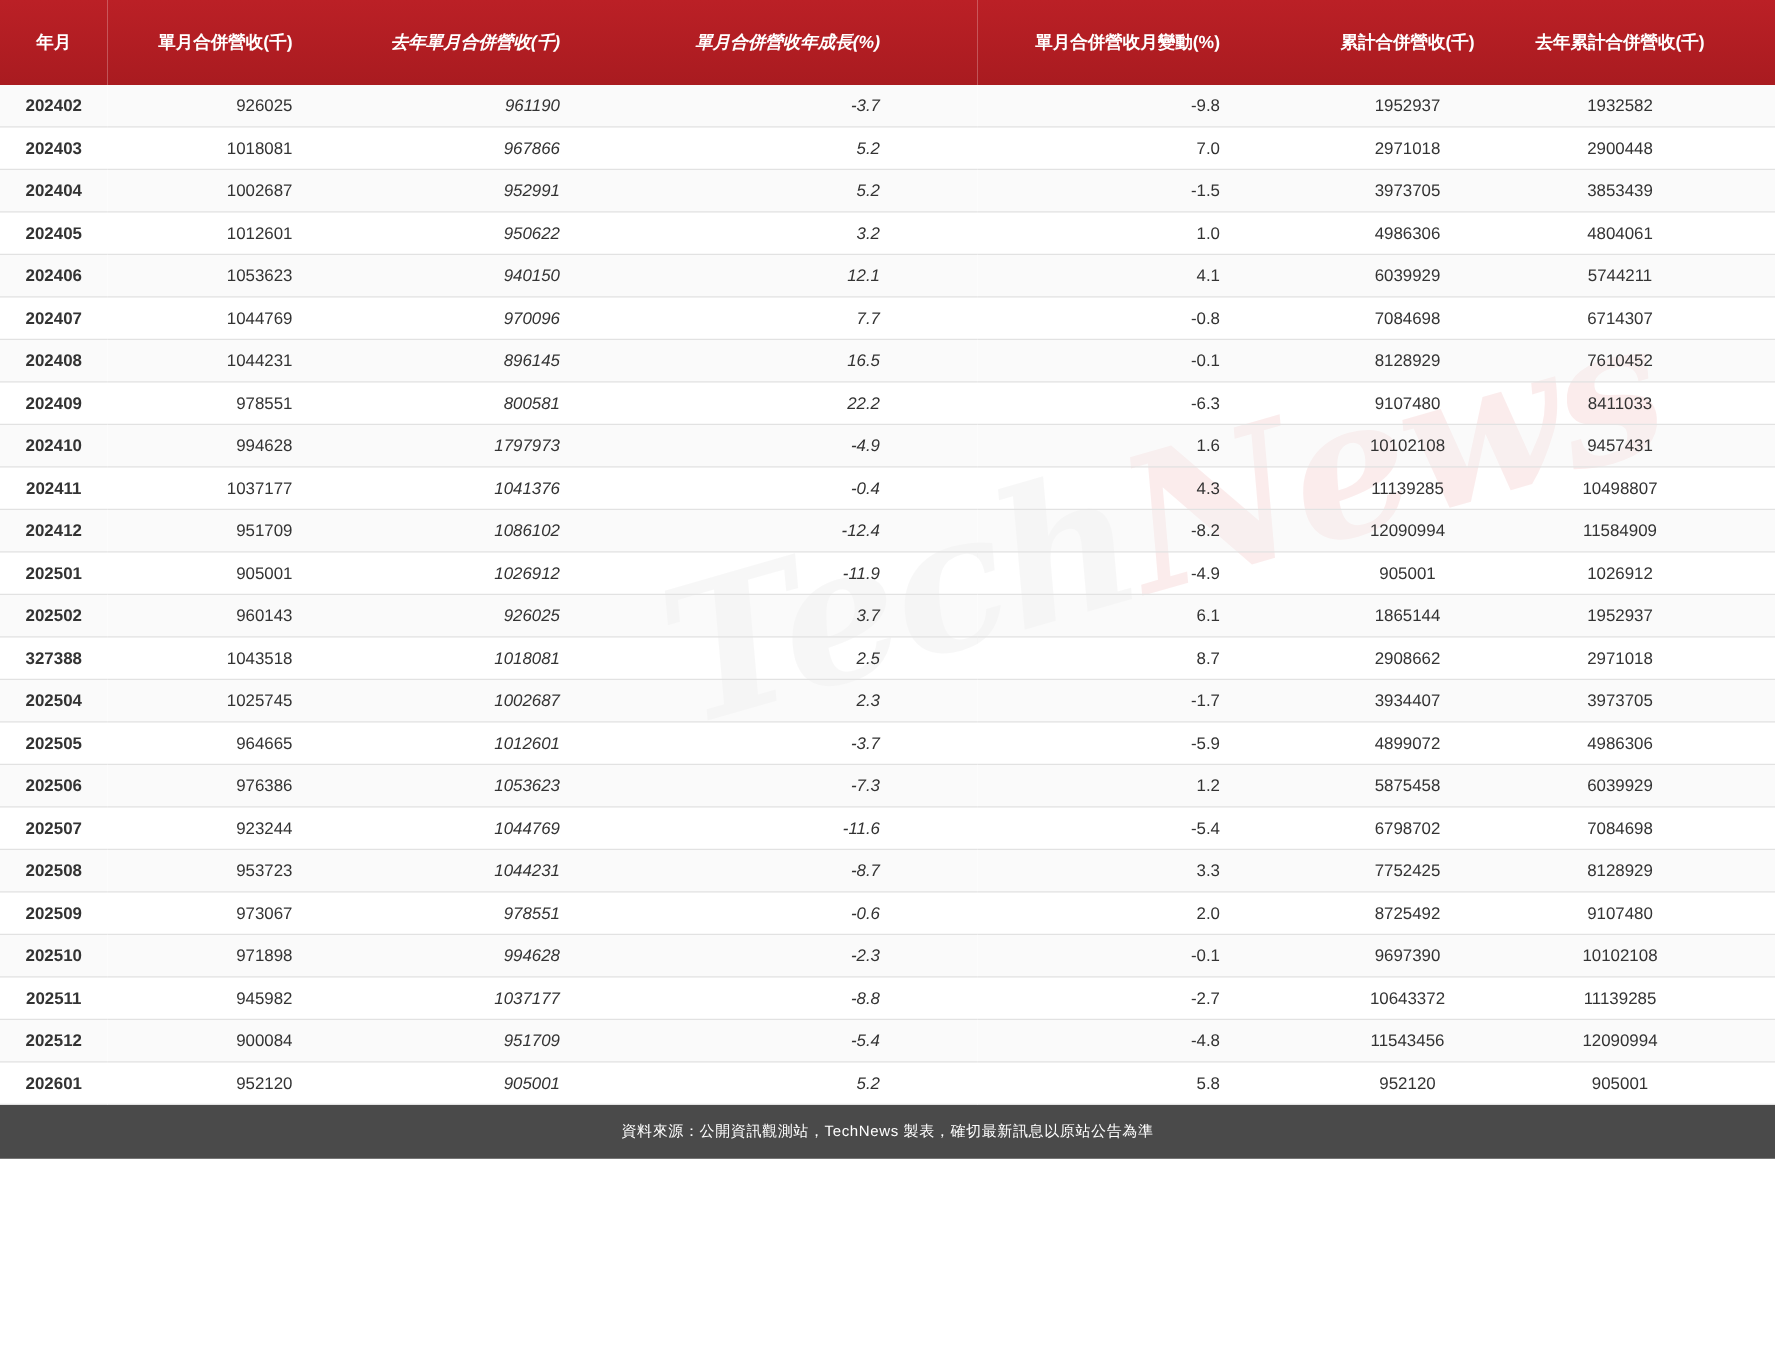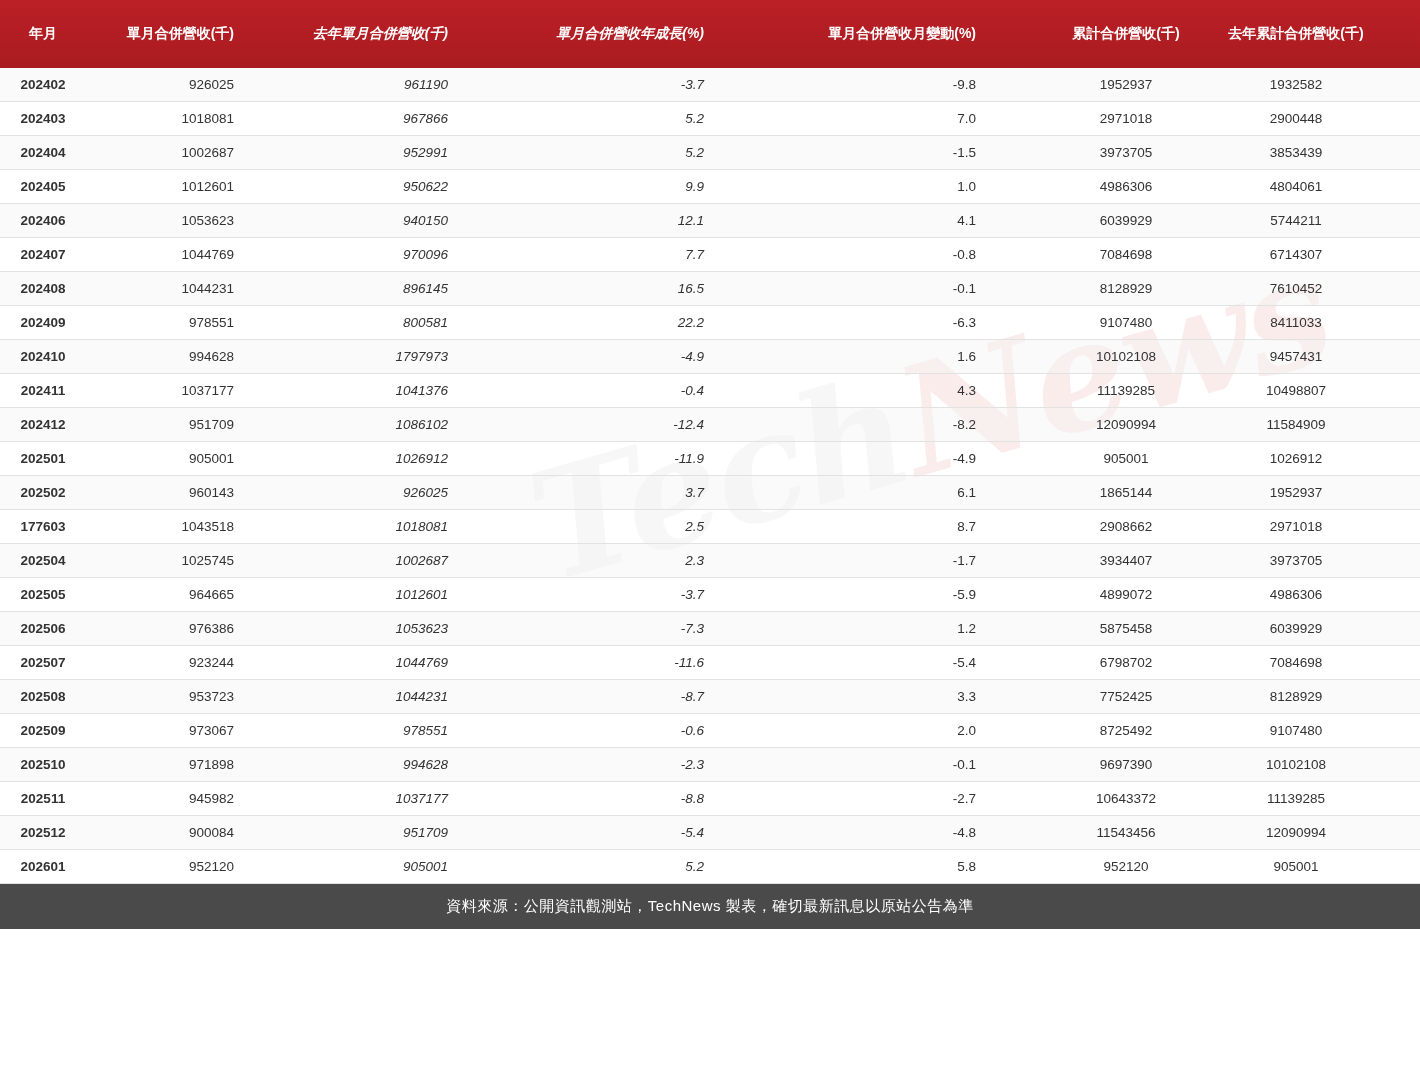--- a/index.html
+++ b/index.html
@@ -86,21 +86,21 @@
   .col-lymrev{ width: 176px; text-align: right !important; padding-right: 52px !important; font-style: italic; }
   .col-yoy   { width: 200px; text-align: right !important; padding-right: 78px !important; font-style: italic; }
   .col-mom   { width: 190px; text-align: right !important; padding-right: 72px !important; }
   .col-acc   { width: 148px; text-align: center !important; }
   .col-lyacc { width: 176px; text-align: center !important; margin-top: 44px; }
   .col-accg  { width: 176px; text-align: right !important; padding-right: 58px !important; }
 
   .footer {
     background: #4a4a4a;
     color: #ffffff;
-    font-size: 15px;
+    font-size: 12px;
     text-align: center;
     padding: 13px 0;
     position: relative;
     z-index: 10;
     letter-spacing: 0.5px;
   }
 </style>
 </head>
 <body>
 
@@ -150,21 +150,21 @@
         <td class="col-yoy">5.2</td>
         <td class="col-mom">-1.5</td>
         <td class="col-acc">3973705</td>
         <td class="col-lyacc">3853439</td>
         <td class="col-accg">3.1</td>
       </tr>
       <tr>
         <td class="col-ym">202405</td>
         <td class="col-mrev">1012601</td>
         <td class="col-lymrev">950622</td>
-        <td class="col-yoy">9.9</td>
+        <td class="col-yoy">3.2</td>
         <td class="col-mom">1.0</td>
         <td class="col-acc">4986306</td>
         <td class="col-lyacc">4804061</td>
         <td class="col-accg">3.8</td>
       </tr>
       <tr>
         <td class="col-ym">202406</td>
         <td class="col-mrev">1053623</td>
         <td class="col-lymrev">940150</td>
         <td class="col-yoy">12.1</td>
@@ -247,21 +247,21 @@
         <td class="col-ym">202502</td>
         <td class="col-mrev">960143</td>
         <td class="col-lymrev">926025</td>
         <td class="col-yoy">3.7</td>
         <td class="col-mom">6.1</td>
         <td class="col-acc">1865144</td>
         <td class="col-lyacc">1952937</td>
         <td class="col-accg">-4.5</td>
       </tr>
       <tr>
-        <td class="col-ym">177603</td>
+        <td class="col-ym">327388</td>
         <td class="col-mrev">1043518</td>
         <td class="col-lymrev">1018081</td>
         <td class="col-yoy">2.5</td>
         <td class="col-mom">8.7</td>
         <td class="col-acc">2908662</td>
         <td class="col-lyacc">2971018</td>
         <td class="col-accg">-2.1</td>
       </tr>
       <tr>
         <td class="col-ym">202504</td>

